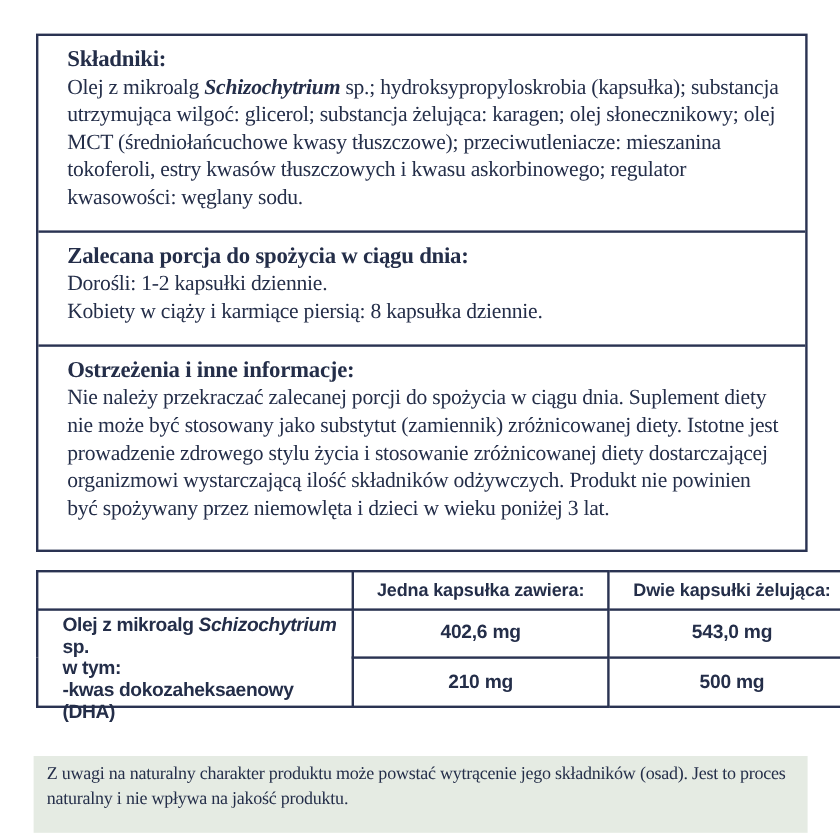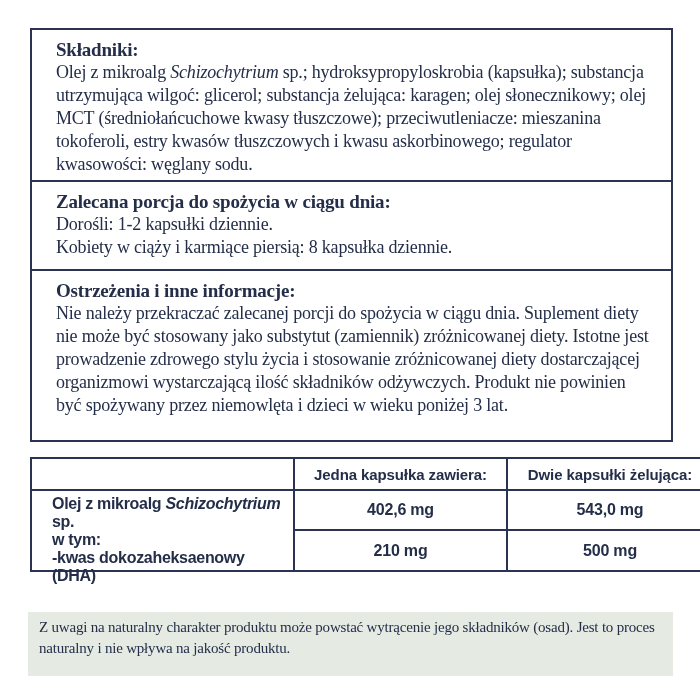--- a/index.html
+++ b/index.html
@@ -18,34 +18,34 @@
   }
   .label-wrap{position:relative;width:700px;height:700px;}
 
   
   .main-box{
     margin:28px 27px 0 30px;
     width:643px;
     border:2px solid var(--line);
   }
   .section{
-    padding:8px 20px 4px 24px;
+    padding:8px 20px 16px 24px;
     font-size:18px;
     line-height:23px;
     letter-spacing:-0.2px;
   }
   .section + .section{border-top:2px solid var(--line);}
   .section-heading{
     font-weight:bold;
     font-size:19px;
   }
   .sec-ingredients{min-height:150px;}
   .sec-portion{min-height:89px;}
   .sec-warnings{min-height:171px;}
-  .body-italic{font-style:italic;}
+  .body-italic{font-style:italic;font-weight:bold;}
 
   
   table.dose{
     margin:15px 27px 0 30px;
     width:684px;
     border-collapse:collapse;
     table-layout:fixed;
     font-family:"Liberation Sans","DejaVu Sans",sans-serif;
     font-size:16px;
     color:var(--ink);

